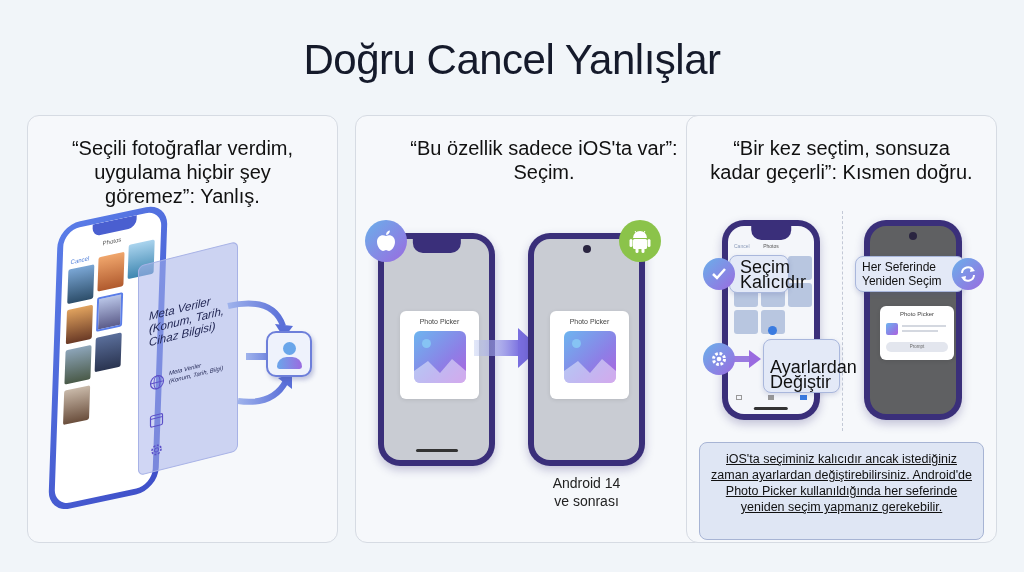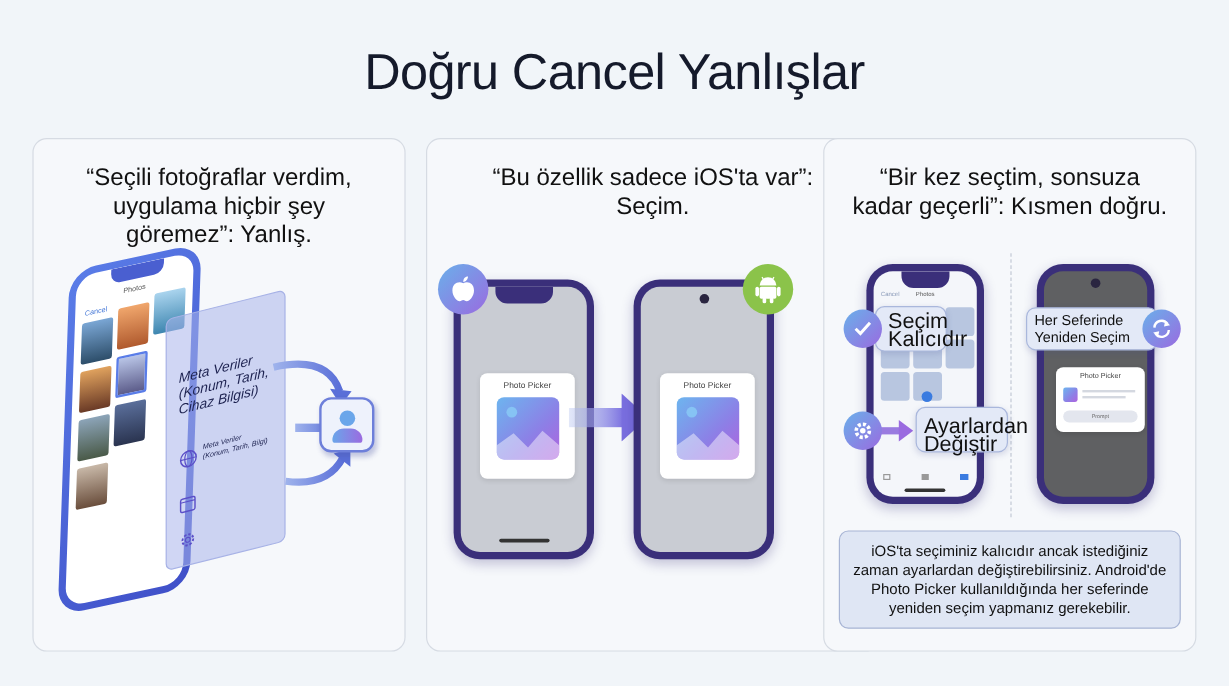--- a/index.html
+++ b/index.html
@@ -61,24 +61,25 @@
   .badge-circle {
     position: absolute; border-radius: 50%;
     display: flex; align-items: center; justify-content: center;
   }
   .pill {
     position: absolute; background: #e3e9f7; border: 1px solid #a9b7dc;
     border-radius: 8px; font-size: 18px; line-height: 15px; color: #111;
     box-shadow: 0 2px 5px rgba(60,70,140,0.18);
   }
   .info-box {
-    position: absolute; left: 12px; right: 12px; top: 326px; height: 82px;
+    position: absolute; left: 12px; right: 12px; top: 326px; height: 98px;
     background: #dfe6f4; border: 1px solid #a7b4d4; border-radius: 8px;
     font-size: 12.5px; line-height: 16px; text-align: center; padding: 8px 10px;
     color: #111;
+    text-decoration: underline;
   }
   .tile { position:absolute; background:#b8c6e0; border-radius:3px; }
 </style>
 </head>
 <body>
 
 <div class="title">Doğru Cancel Yanlışlar</div>
 
 <div class="card" style="left:27px; width:311px;">
   <div class="card-heading" style="top:20px;">
@@ -208,20 +209,24 @@
     <svg width="22" height="24" viewBox="0 0 22 24">
       <path d="M4 9 A7 7 0 0 1 18 9 Z" fill="#fff"></path>
       <rect x="4" y="10" width="14" height="10" rx="1.5" fill="#fff"></rect>
       <rect x="0.5" y="10" width="3" height="8" rx="1.5" fill="#fff"></rect>
       <rect x="18.5" y="10" width="3" height="8" rx="1.5" fill="#fff"></rect>
       <rect x="6.5" y="19" width="3" height="5" rx="1.5" fill="#fff"></rect>
       <rect x="12.5" y="19" width="3" height="5" rx="1.5" fill="#fff"></rect>
       <line x1="6" y1="2" x2="8" y2="5" stroke="#fff" stroke-width="1"></line>
       <line x1="16" y1="2" x2="14" y2="5" stroke="#fff" stroke-width="1"></line>
     </svg>
+  </div>
+  <div style="position:absolute; left:172px; top:358px; width:117px; text-align:center; font-size:14px; line-height:18px; color:#222;">
+    <div>Android 14</div>
+    <div>ve sonrası</div>
   </div>
 </div>
 
 <div class="card" style="left:686px; width:311px;">
   <div class="card-heading" style="top:20px;">
     <div>“Bir kez seçtim, sonsuza</div>
     <div>kadar geçerli”: Kısmen doğru.</div>
   </div>
 
   <div class="phone" style="left:35px; top:104px; width:98px; height:200px;">
@@ -256,21 +261,21 @@
   <div class="badge-circle" style="left:16px; top:227px; width:32px; height:32px; background:linear-gradient(135deg,#6ab0ea,#9a6be0); z-index:3;">
     <svg width="18" height="18" viewBox="0 0 18 18">
         <circle cx="9" cy="9" r="5.5" fill="none" stroke="#fff" stroke-width="3" stroke-dasharray="2.6 1.7"></circle>
         <circle cx="9" cy="9" r="2.3" fill="#fff"></circle>
       </svg>
   </div>
   <svg style="position:absolute; left:46px; top:233px; z-index:2;" width="30" height="20" viewBox="0 0 30 20">
     <rect x="0" y="7" width="18" height="6" fill="#9a7be0"></rect>
     <polygon points="16,1 28,10 16,19" fill="#9a6be0"></polygon>
   </svg>
-  <div class="pill" style="left:76px; top:223px; width:77px; height:38px; padding:8px 0 0 6px; z-index:2;">
+  <div class="pill" style="left:76px; top:223px; width:77px; height:54px; padding:20px 0 0 6px; z-index:2;">
     <div>Ayarlardan</div>
     <div>Değiştir</div>
   </div>
 
   <div style="position:absolute; left:155px; top:95px; height:220px; border-left:1px dashed #c3c9d6;"></div>
 
   <div class="phone" style="left:177px; top:104px; width:98px; height:200px;">
     <div class="screen" style="background:#5f6062;">
       <div class="punch" style="background:#2a2540;"></div>
       <div class="picker-box" style="left:10px; top:80px; width:74px; height:54px;">

